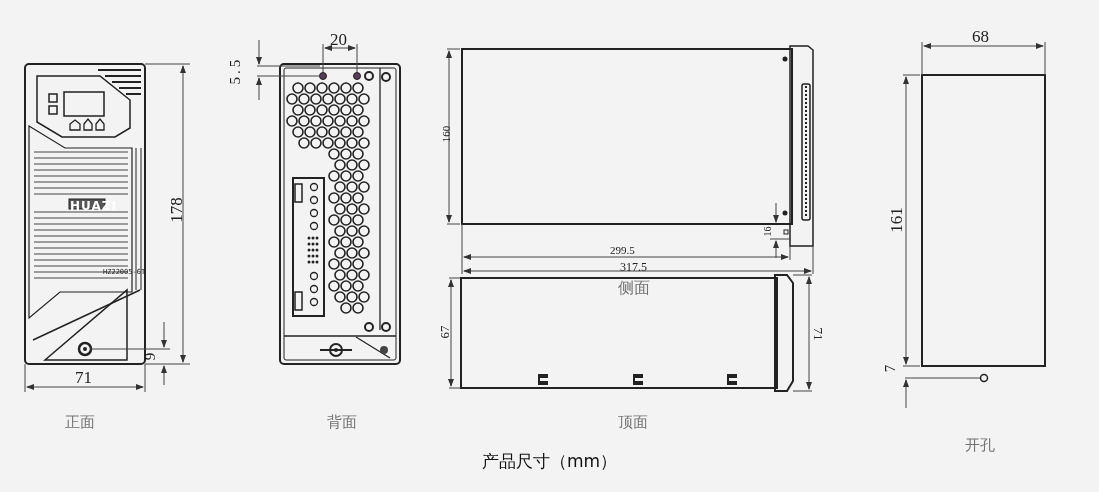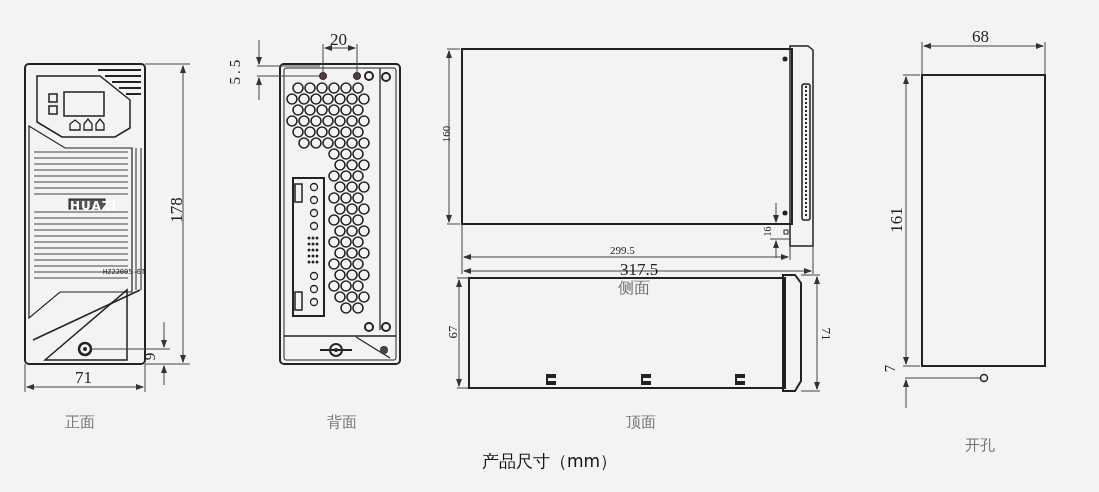--- a/index.html
+++ b/index.html
@@ -264,26 +264,26 @@
     <line x1="790" y1="218" x2="790" y2="232" stroke="#444"></line>
     <line x1="813" y1="218" x2="813" y2="246" stroke="#444"></line>
     <line x1="464" y1="229" x2="788" y2="229" stroke="#444" marker-end="url(#arr)" marker-start="url(#arrs)"></line>
     <line x1="464" y1="243" x2="811" y2="243" stroke="#444" marker-end="url(#arr)" marker-start="url(#arrs)"></line>
     <line x1="776" y1="175" x2="776" y2="194" stroke="#444" marker-end="url(#arr)"></line>
     <line x1="776" y1="230" x2="776" y2="213" stroke="#444" marker-end="url(#arr)"></line>
     <line x1="770" y1="211" x2="790" y2="211" stroke="#444"></line>
   </svg>
   <span class="dim" style="position:absolute;left:438px;top:100px;font-size:11px;transform:rotate(-90deg);font-family:'Liberation Serif',serif;">160</span>
   <span class="dim" style="position:absolute;left:610px;top:216px;font-size:11px;font-family:'Liberation Serif',serif;">299.5</span>
-  <span class="dim" style="position:absolute;left:620px;top:232px;font-size:17px;font-family:'Liberation Serif',serif;">317.5</span>
+  <span class="dim" style="position:absolute;left:620px;top:232px;font-size:12px;font-family:'Liberation Serif',serif;">317.5</span>
   <span class="dim" style="position:absolute;left:762px;top:198px;font-size:10px;transform:rotate(-90deg);font-family:'Liberation Serif',serif;">16</span>
   <div class="caption" style="left:618px;top:250px;font-size:16px;">侧面</div>
 </div>
 
-<div class="view" style="left:8px;top:260px;width:830px;height:180px;">
+<div class="view" style="left:0;top:260px;width:830px;height:180px;">
   <svg width="830" height="180">
     <rect x="461" y="18" width="316" height="110" fill="none" stroke="#222" stroke-width="2"></rect>
     <path d="M775,15 h12 l6,8 v98 l-6,10 h-12 z" fill="none" stroke="#222" stroke-width="2"></path>
     <path d="M538,114 h10 v4 h-8 v3 h8 v4 h-10 z" fill="#222"></path>
     <path d="M633,114 h10 v4 h-8 v3 h8 v4 h-10 z" fill="#222"></path>
     <path d="M727,114 h10 v4 h-8 v3 h8 v4 h-10 z" fill="#222"></path>
     <line x1="449" y1="18" x2="460" y2="18" stroke="#444"></line>
     <line x1="449" y1="128" x2="460" y2="128" stroke="#444"></line>
     <line x1="451" y1="20" x2="451" y2="126" stroke="#444" marker-end="url(#arr)" marker-start="url(#arrs)"></line>
     <line x1="793" y1="15" x2="812" y2="15" stroke="#444"></line>

